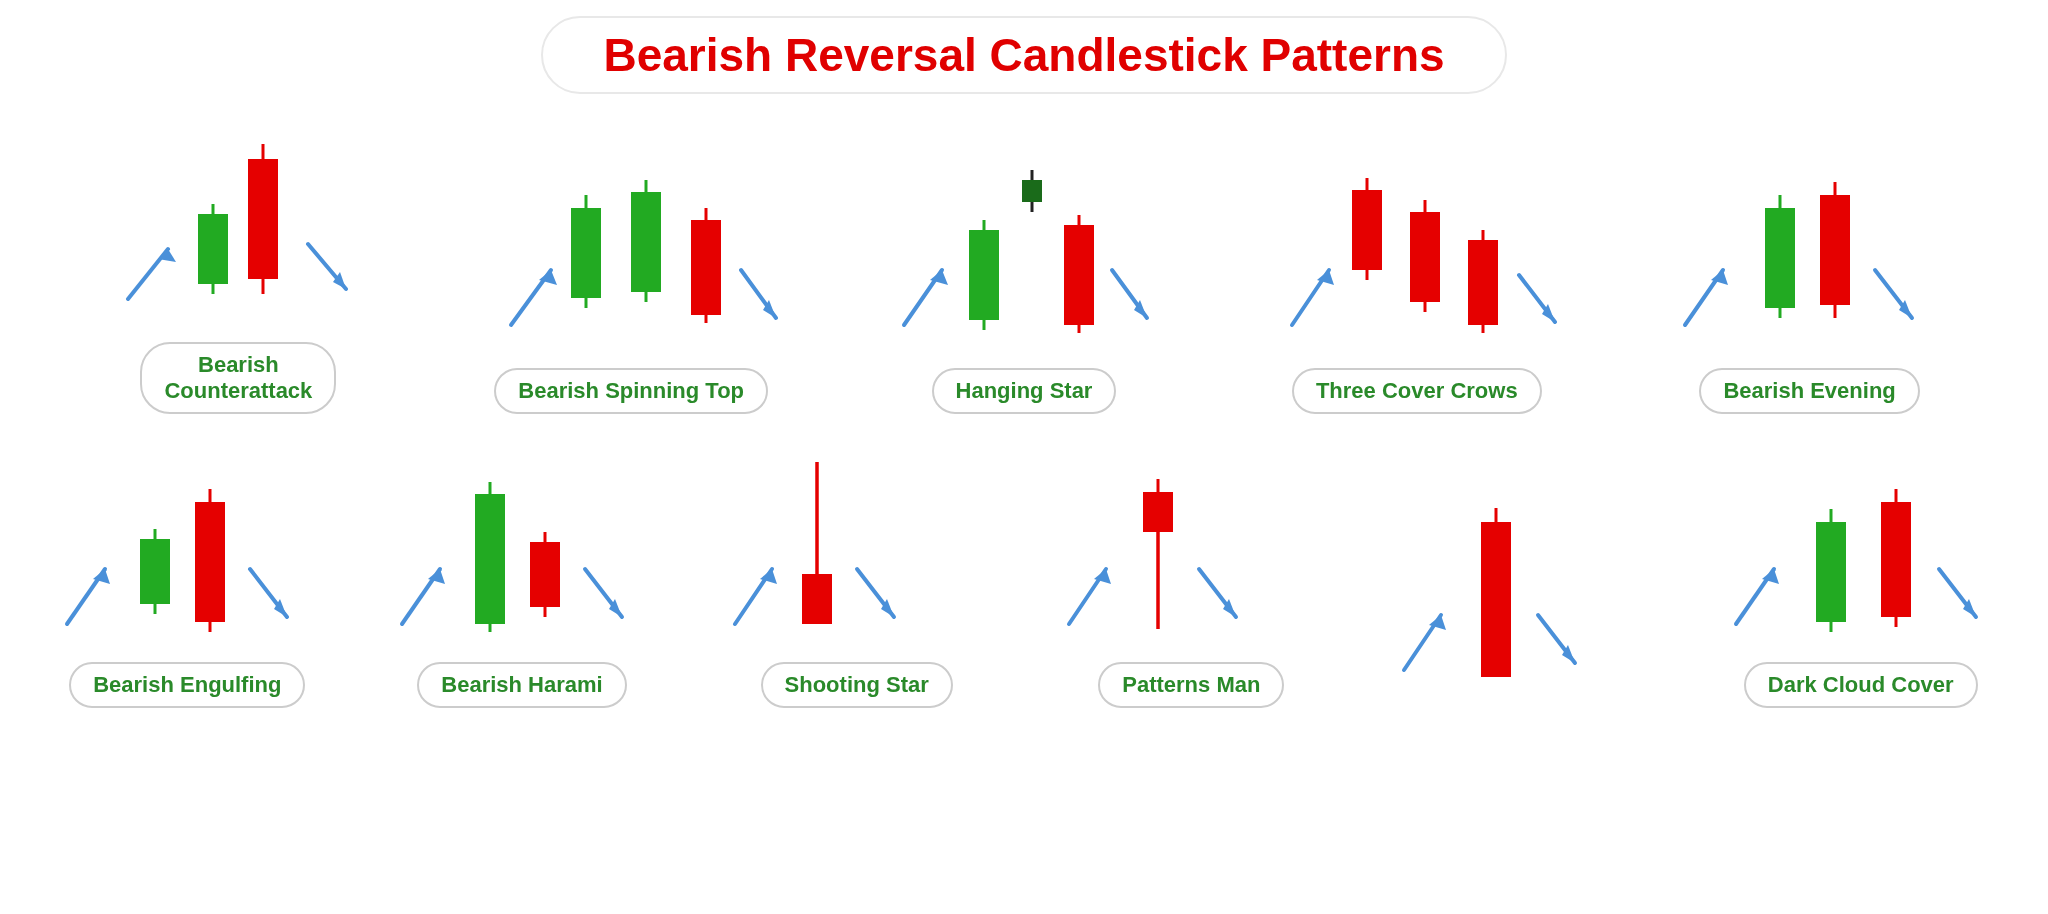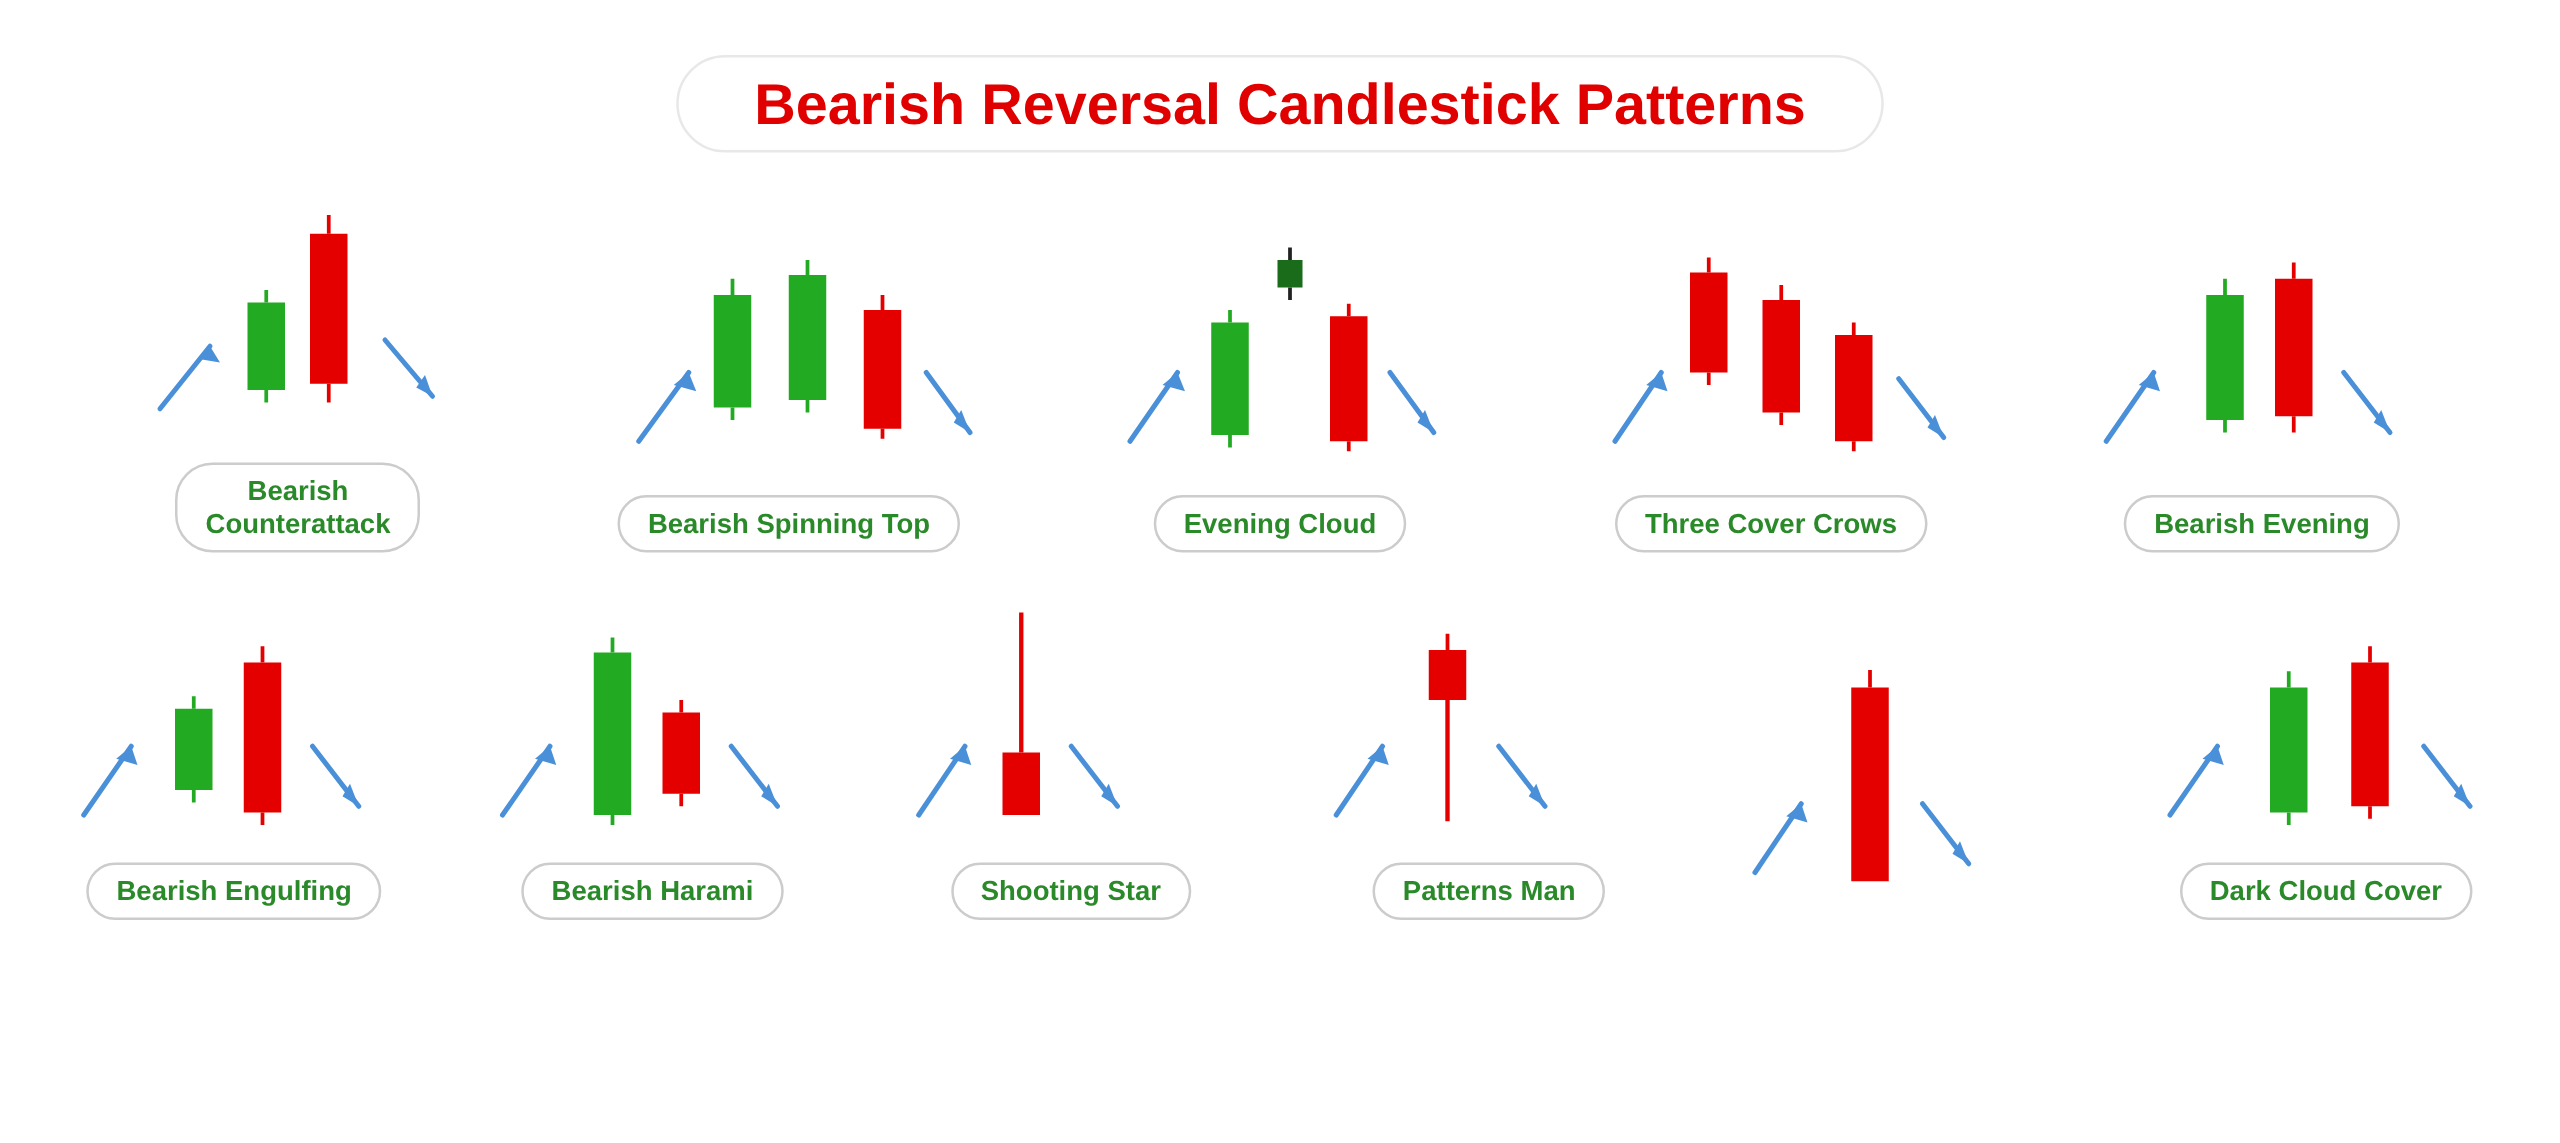--- a/index.html
+++ b/index.html
@@ -8,21 +8,21 @@
       font-family: Arial, sans-serif;
       width: 2048px;
       height: 914px;
       overflow: hidden;
       position: relative;
     }
 
     .page-title-wrapper {
       display: flex;
       justify-content: center;
-      margin-top: 44px;
+      margin-top: 16px;
       margin-bottom: 20px;
     }
 
     .page-title-oval {
       border: 2px solid #e8e8e8;
       border-radius: 50px;
       padding: 10px 60px;
       background: #fff;
     }
 
@@ -153,21 +153,21 @@
           <line x1="148" y1="62" x2="148" y2="72" stroke="#222" stroke-width="3"></line>
 
           <line x1="195" y1="75" x2="195" y2="85" stroke="#e50000" stroke-width="3"></line>
           <rect x="180" y="85" width="30" height="100" fill="#e50000"></rect>
           <line x1="195" y1="185" x2="195" y2="193" stroke="#e50000" stroke-width="3"></line>
 
           <line x1="228" y1="130" x2="263" y2="178" stroke="#4a90d9" stroke-width="4" stroke-linecap="round"></line>
           <polygon points="263,178 250,170 256,160" fill="#4a90d9"></polygon>
         </svg>
       </div>
-      <div class="pattern-label">Evening Cloud</div>
+      <div class="pattern-label">Hanging Star</div>
     </div>
 
     <div class="pattern-cell">
       <div class="pattern-visual">
         <svg width="300" height="220" viewBox="0 0 300 220">
 
           <line x1="15" y1="185" x2="52" y2="130" stroke="#4a90d9" stroke-width="4" stroke-linecap="round"></line>
           <polygon points="52,130 40,140 57,145" fill="#4a90d9"></polygon>
 
           <line x1="90" y1="38" x2="90" y2="50" stroke="#e50000" stroke-width="3"></line>

